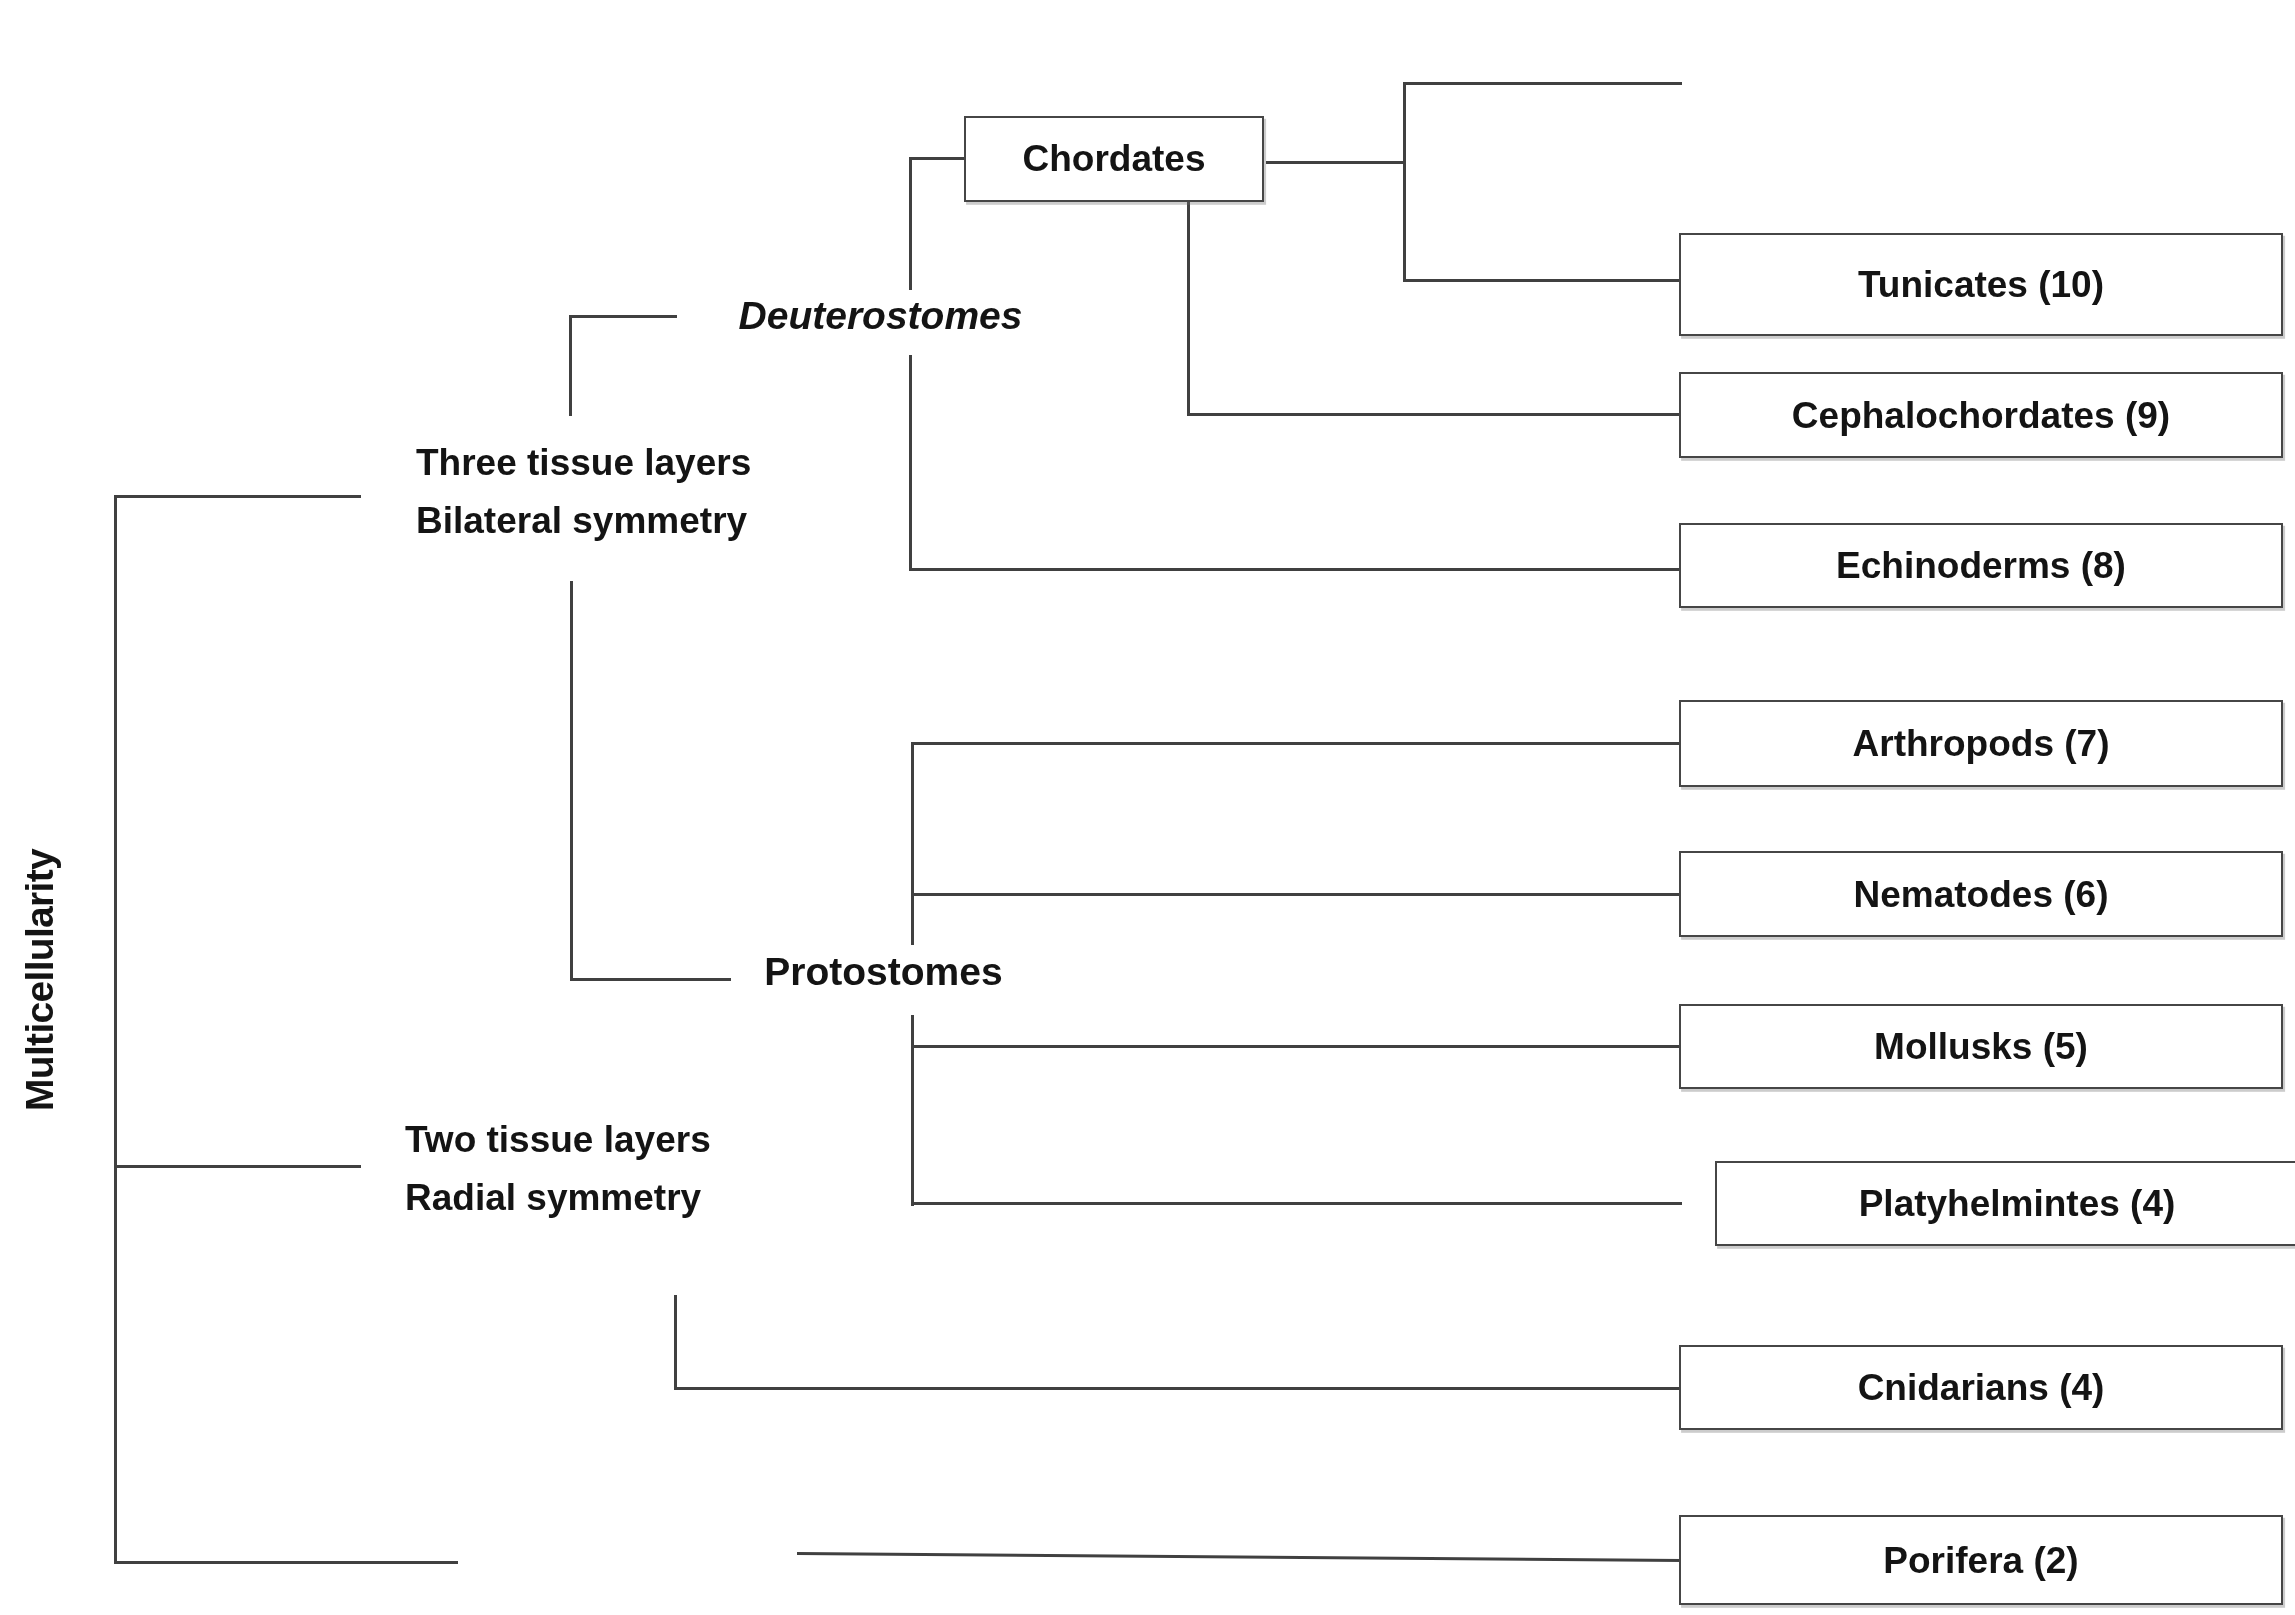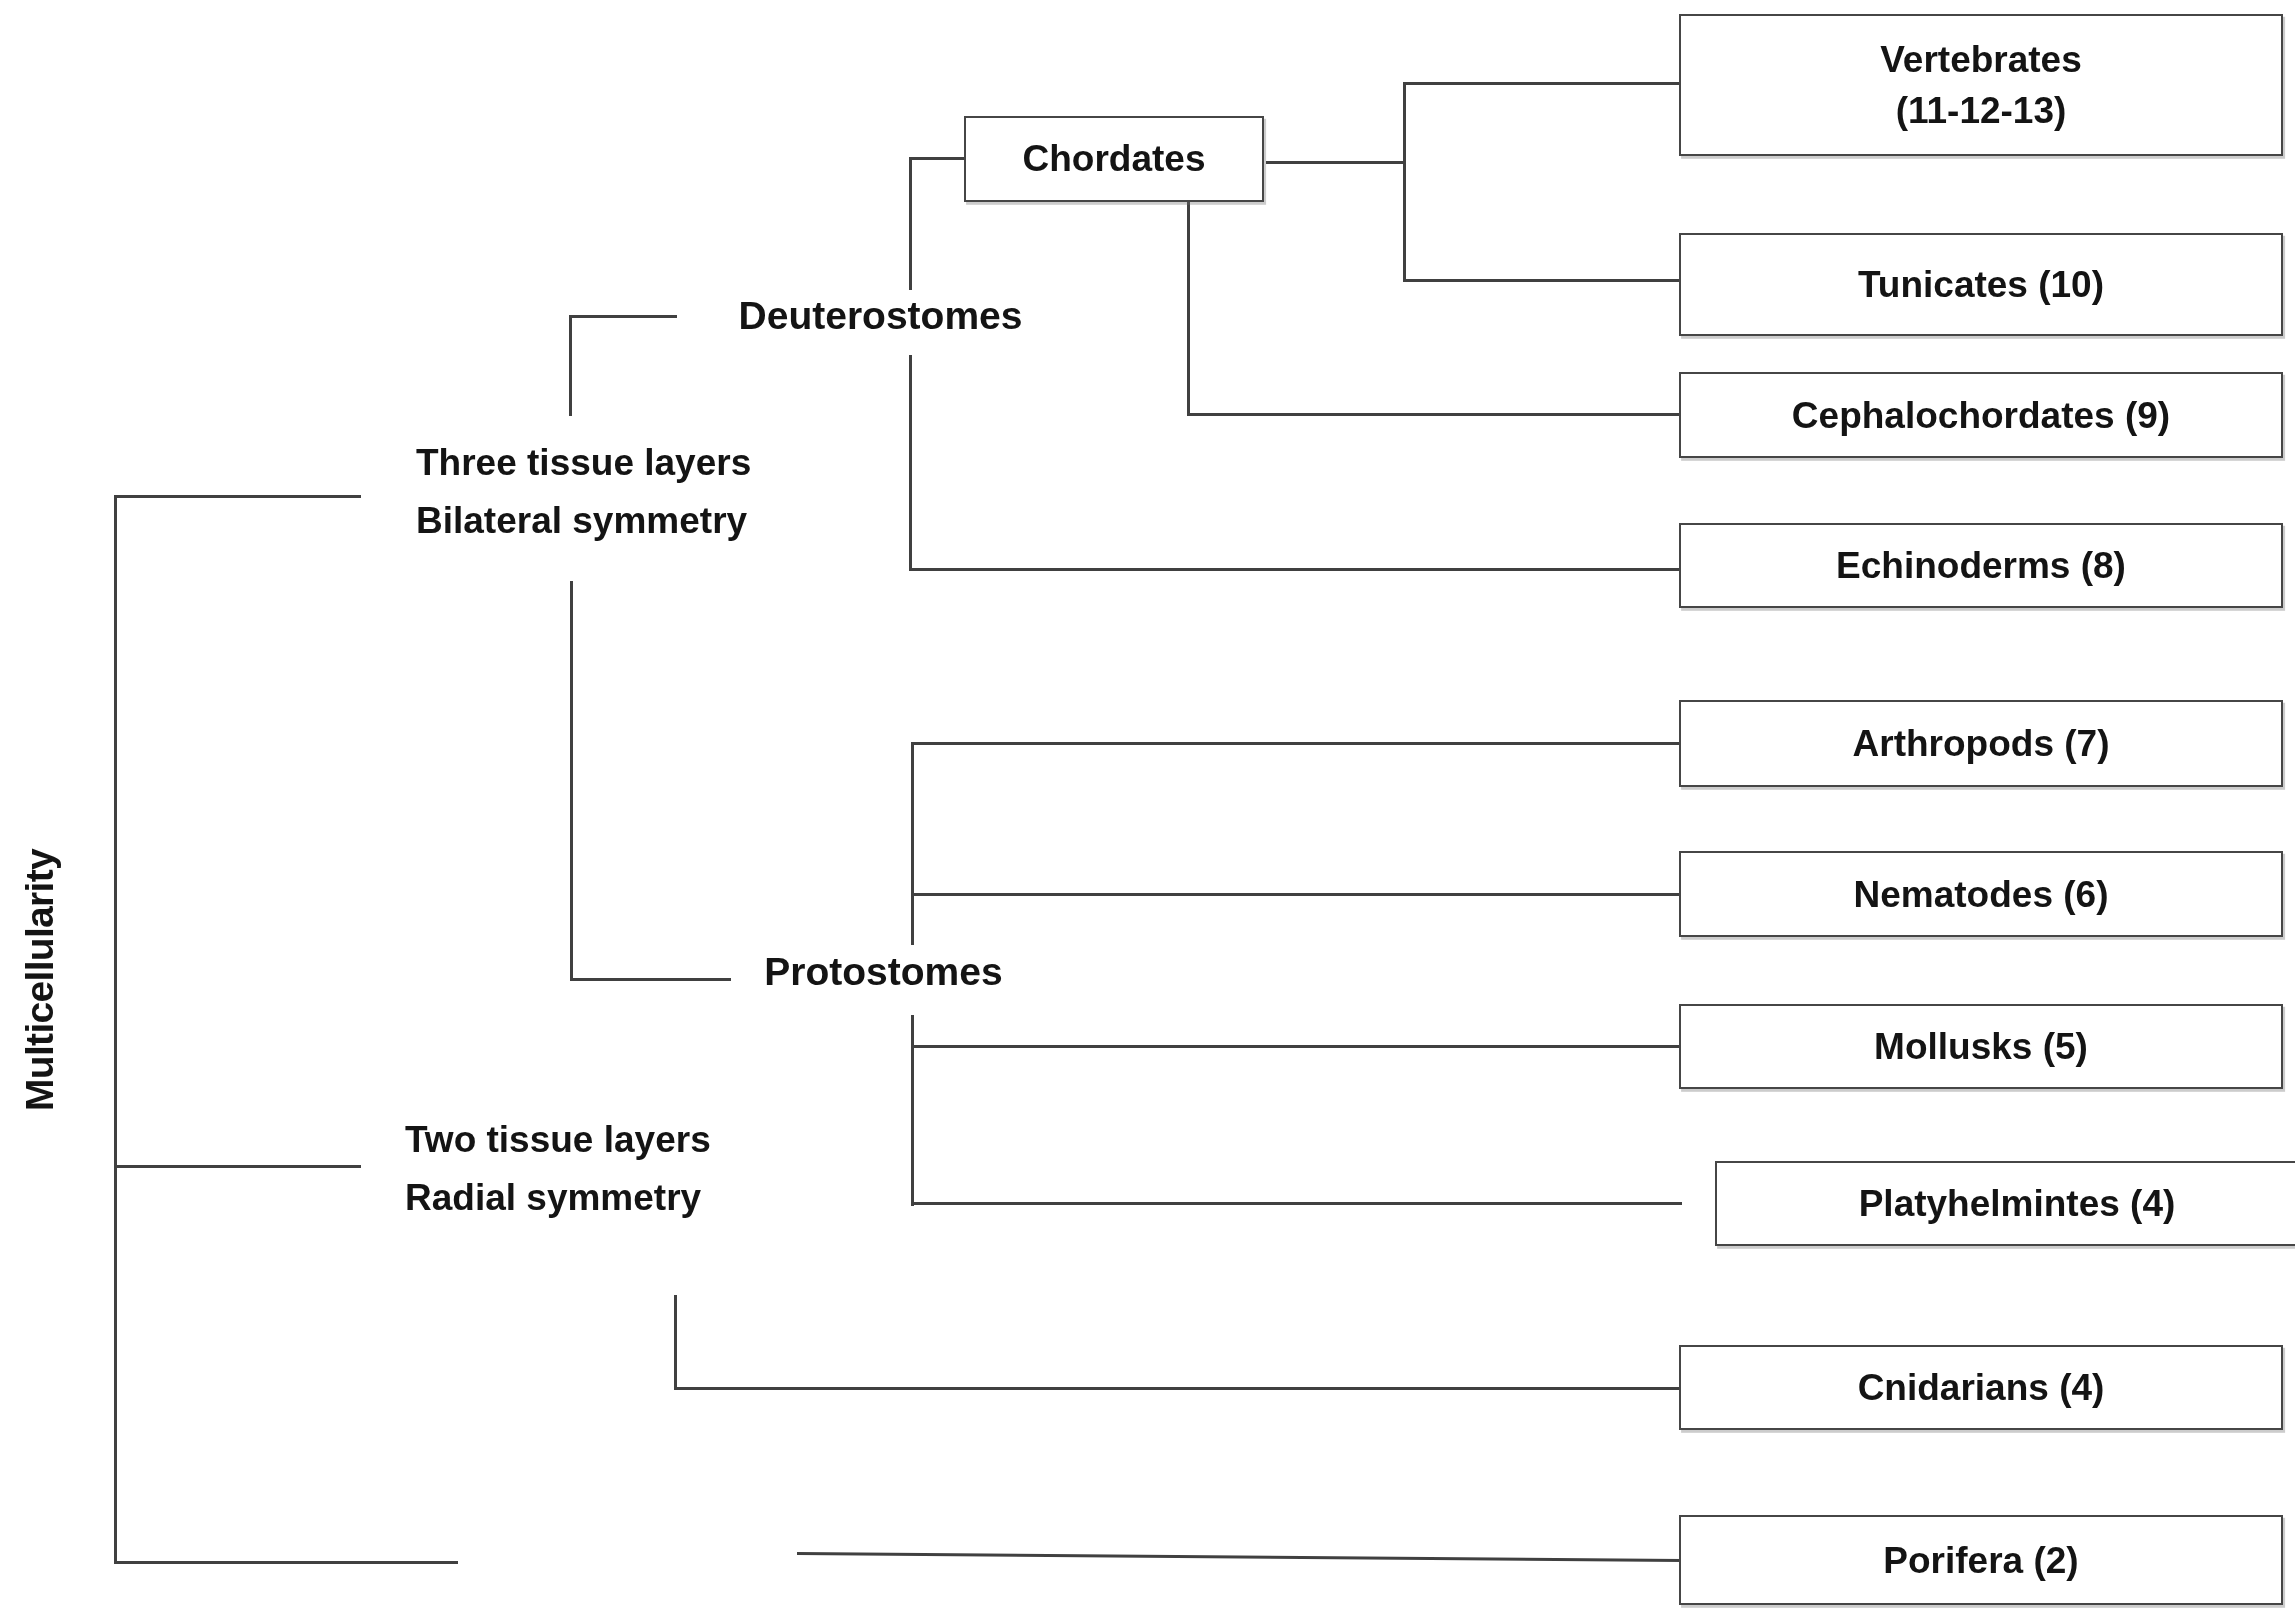--- a/index.html
+++ b/index.html
@@ -67,41 +67,37 @@
   <div class="line" style="left:911px; top:1045px; width:771px; height:2.8px;"></div>
   <div class="line" style="left:911px; top:1202px; width:771px; height:2.8px;"></div>
 
   <div class="line" style="left:674px; top:1295px; width:2.8px; height:95px;"></div>
   <div class="line" style="left:674px; top:1387px; width:1008px; height:2.8px;"></div>
 
   <div class="line slant" style="left:797px; top:1552px; width:885px; height:2.8px;"></div>
 
   <div id="multicellularity-label">Multicellularity</div>
 
-  <div class="lbl on-line" style="left:721px; top:290px; width:319px; height:51px; font-size:39px;">Deuterostomes</div>
+  <div class="lbl on-line" style="left:721px; top:290px; width:319px; height:51px; font-size:39px;font-style:italic;">Deuterostomes</div>
   <div class="lbl on-line" style="left:745px; top:945px; width:277px; height:53px; font-size:39px;">Protostomes</div>
 
   <div class="lbl two-line" style="left:416px; top:434px;">
     <span>Three tissue layers</span><br>
     <span>Bilateral symmetry</span>
   </div>
 
   <div class="lbl two-line" style="left:405px; top:1111px;">
     <span>Two tissue layers</span><br>
     <span>Radial symmetry</span>
   </div>
 
   <div class="lbl on-line" style="left:514px; top:1608px; width:236px; height:53px; font-size:29px;">No tissue</div>
 
   <div class="nodebox" style="left:964px; top:116px; width:300px; height:86px;">Chordates</div>
 
-  <div class="box" style="top:14px; height:142px;">
-    <span>Vertebrates</span>
-    <span>(11-12-13)</span>
-  </div>
   <div class="box" style="top:233px; height:103px;">
     <span>Tunicates (10)</span>
 
   </div>
   <div class="box" style="top:372px; height:86px;">
     <span>Cephalochordates (9)</span>
 
   </div>
   <div class="box" style="top:523px; height:85px;">
     <span>Echinoderms (8)</span>

